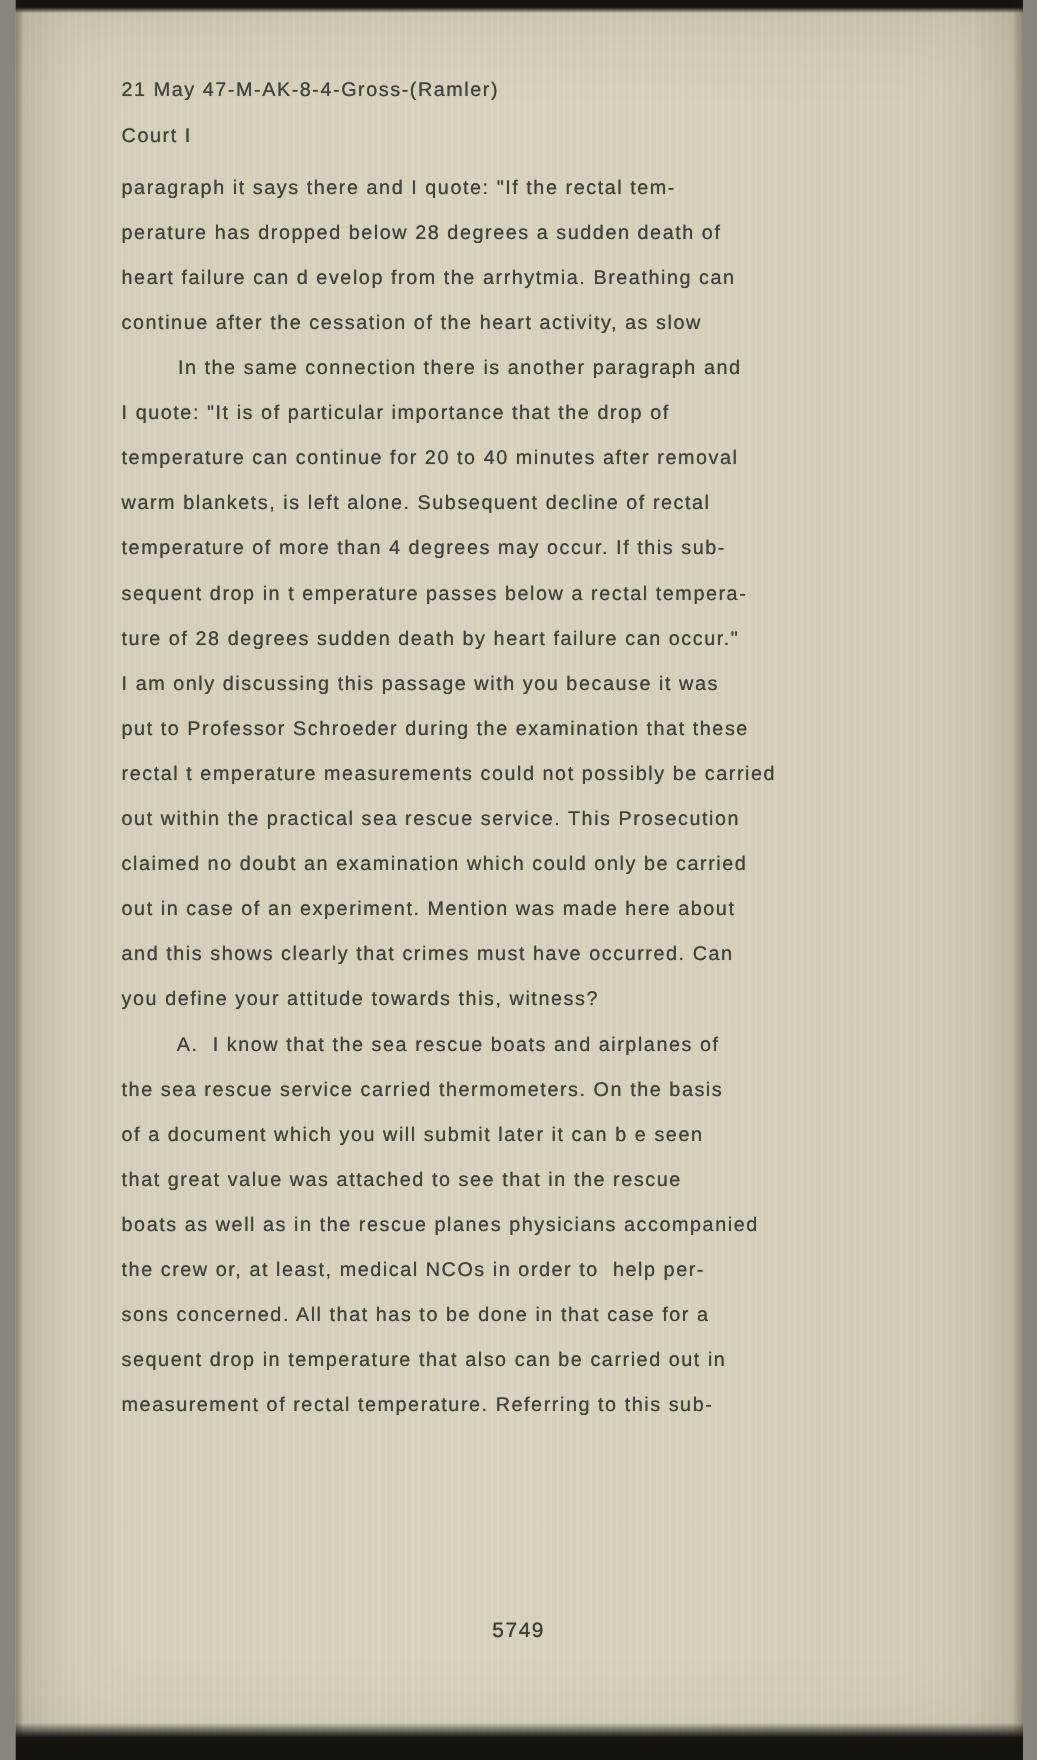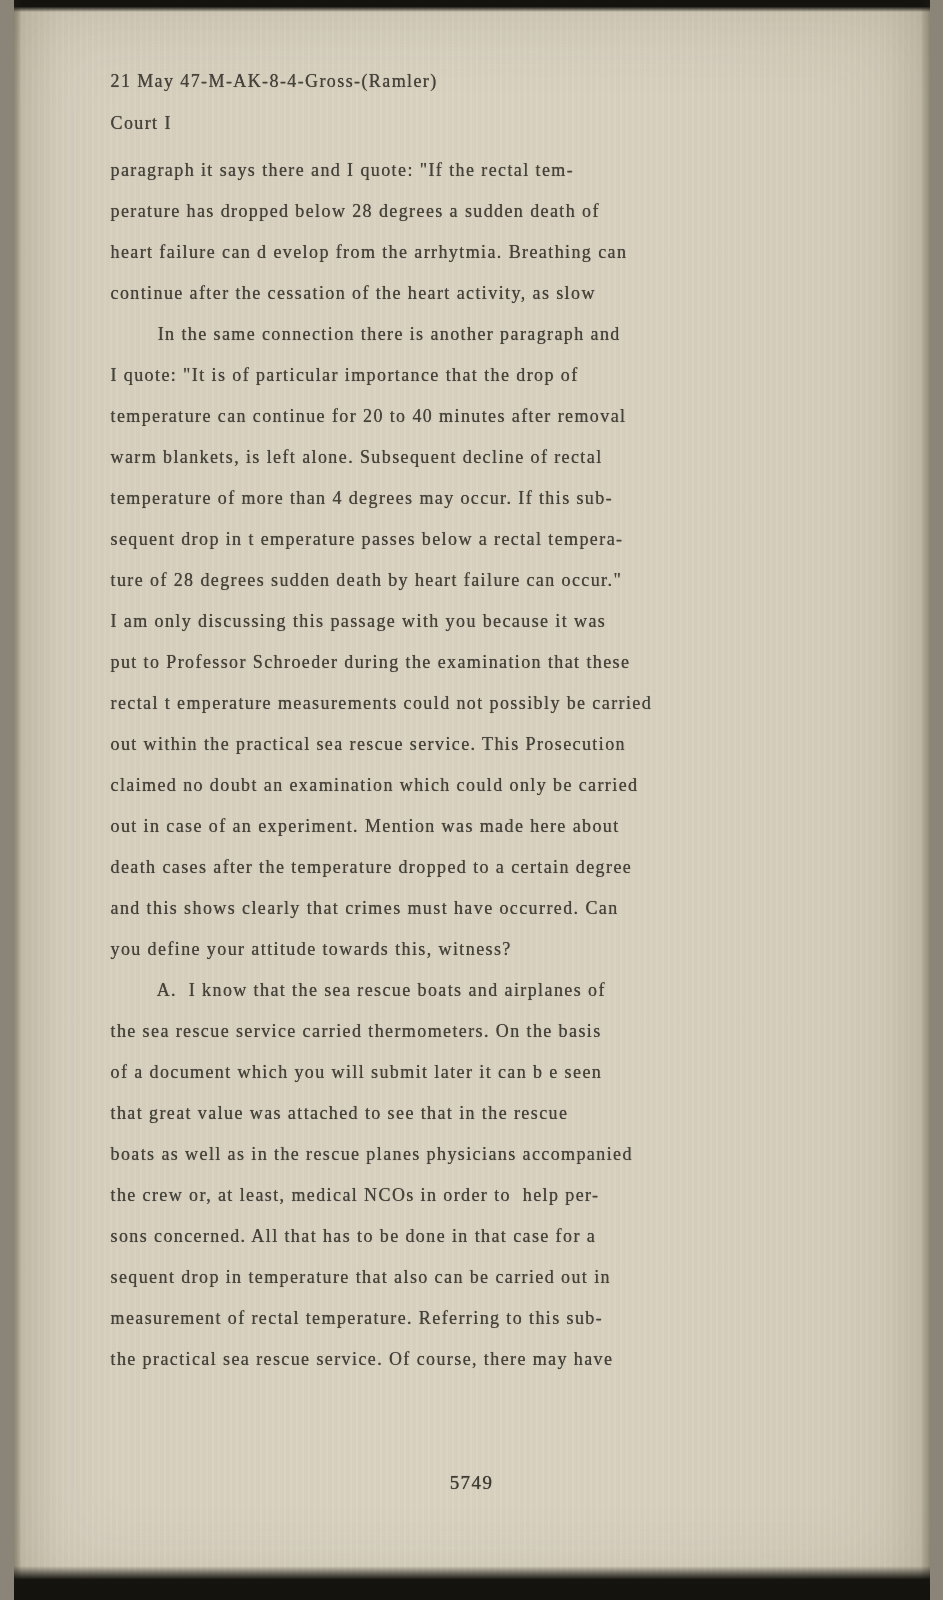--- a/index.html
+++ b/index.html
@@ -8,21 +8,21 @@
     width: 872px;
     height: 1600px;
     margin: 0 auto;
     overflow: hidden;
     background:
       repeating-linear-gradient(90deg,
         rgba(255,255,255,0.025) 0px, rgba(255,255,255,0.025) 2px,
         rgba(70,60,40,0.018) 2px, rgba(70,60,40,0.018) 6px),
       linear-gradient(90deg, #cbc4b2 0%, #d7d0bf 5%, #dad3c2 45%, #d8d1c0 70%, #d3ccba 95%, #c9c2b0 100%);
     box-shadow: inset 0 0 90px rgba(90,80,55,0.22);
-    font-family: Liberation Serif, serif;
+    font-family: Liberation Sans, sans-serif;
     color: #45423a;
     padding-left: 44px;
   }
   .edge-top {
     position: absolute;
     top: 0; left: 0; right: 0;
     height: 12px;
     background: linear-gradient(to bottom, #14130e 0%, #14130e 55%, rgba(20,19,14,0) 100%);
   }
   .edge-bottom {
@@ -103,31 +103,29 @@
       <div class="line typed">warm blankets, is left alone. Subsequent decline of rectal</div>
       <div class="line typed">temperature of more than 4 degrees may occur. If this sub-</div>
       <div class="line typed">sequent drop in t emperature passes below a rectal tempera-</div>
       <div class="line typed">ture of 28 degrees sudden death by heart failure can occur."</div>
       <div class="line typed">I am only discussing this passage with you because it was</div>
       <div class="line typed">put to Professor Schroeder during the examination that these</div>
       <div class="line typed">rectal t emperature measurements could not possibly be carried</div>
       <div class="line typed">out within the practical sea rescue service. This Prosecution</div>
       <div class="line typed">claimed no doubt an examination which could only be carried</div>
       <div class="line typed">out in case of an experiment. Mention was made here about</div>
-      <div class="line typed">death cases after the temperature dropped to a certain degree</div>
       <div class="line typed">and this shows clearly that crimes must have occurred. Can</div>
       <div class="line typed">you define your attitude towards this, witness?</div>
       <div class="line typed">        A.  I know that the sea rescue boats and airplanes of</div>
       <div class="line typed">the sea rescue service carried thermometers. On the basis</div>
       <div class="line typed">of a document which you will submit later it can b e seen</div>
       <div class="line typed">that great value was attached to see that in the rescue</div>
       <div class="line typed">boats as well as in the rescue planes physicians accompanied</div>
       <div class="line typed">the crew or, at least, medical NCOs in order to  help per-</div>
       <div class="line typed">sons concerned. All that has to be done in that case for a</div>
       <div class="line typed">sequent drop in temperature that also can be carried out in</div>
       <div class="line typed">measurement of rectal temperature. Referring to this sub-</div>
-      <div class="line typed">the practical sea rescue service. Of course, there may have</div>
     </div>
 
   <div class="pagenum typed">5749</div>
 
   <div class="edge-bottom"></div>
 </div>
 
 </body></html>

